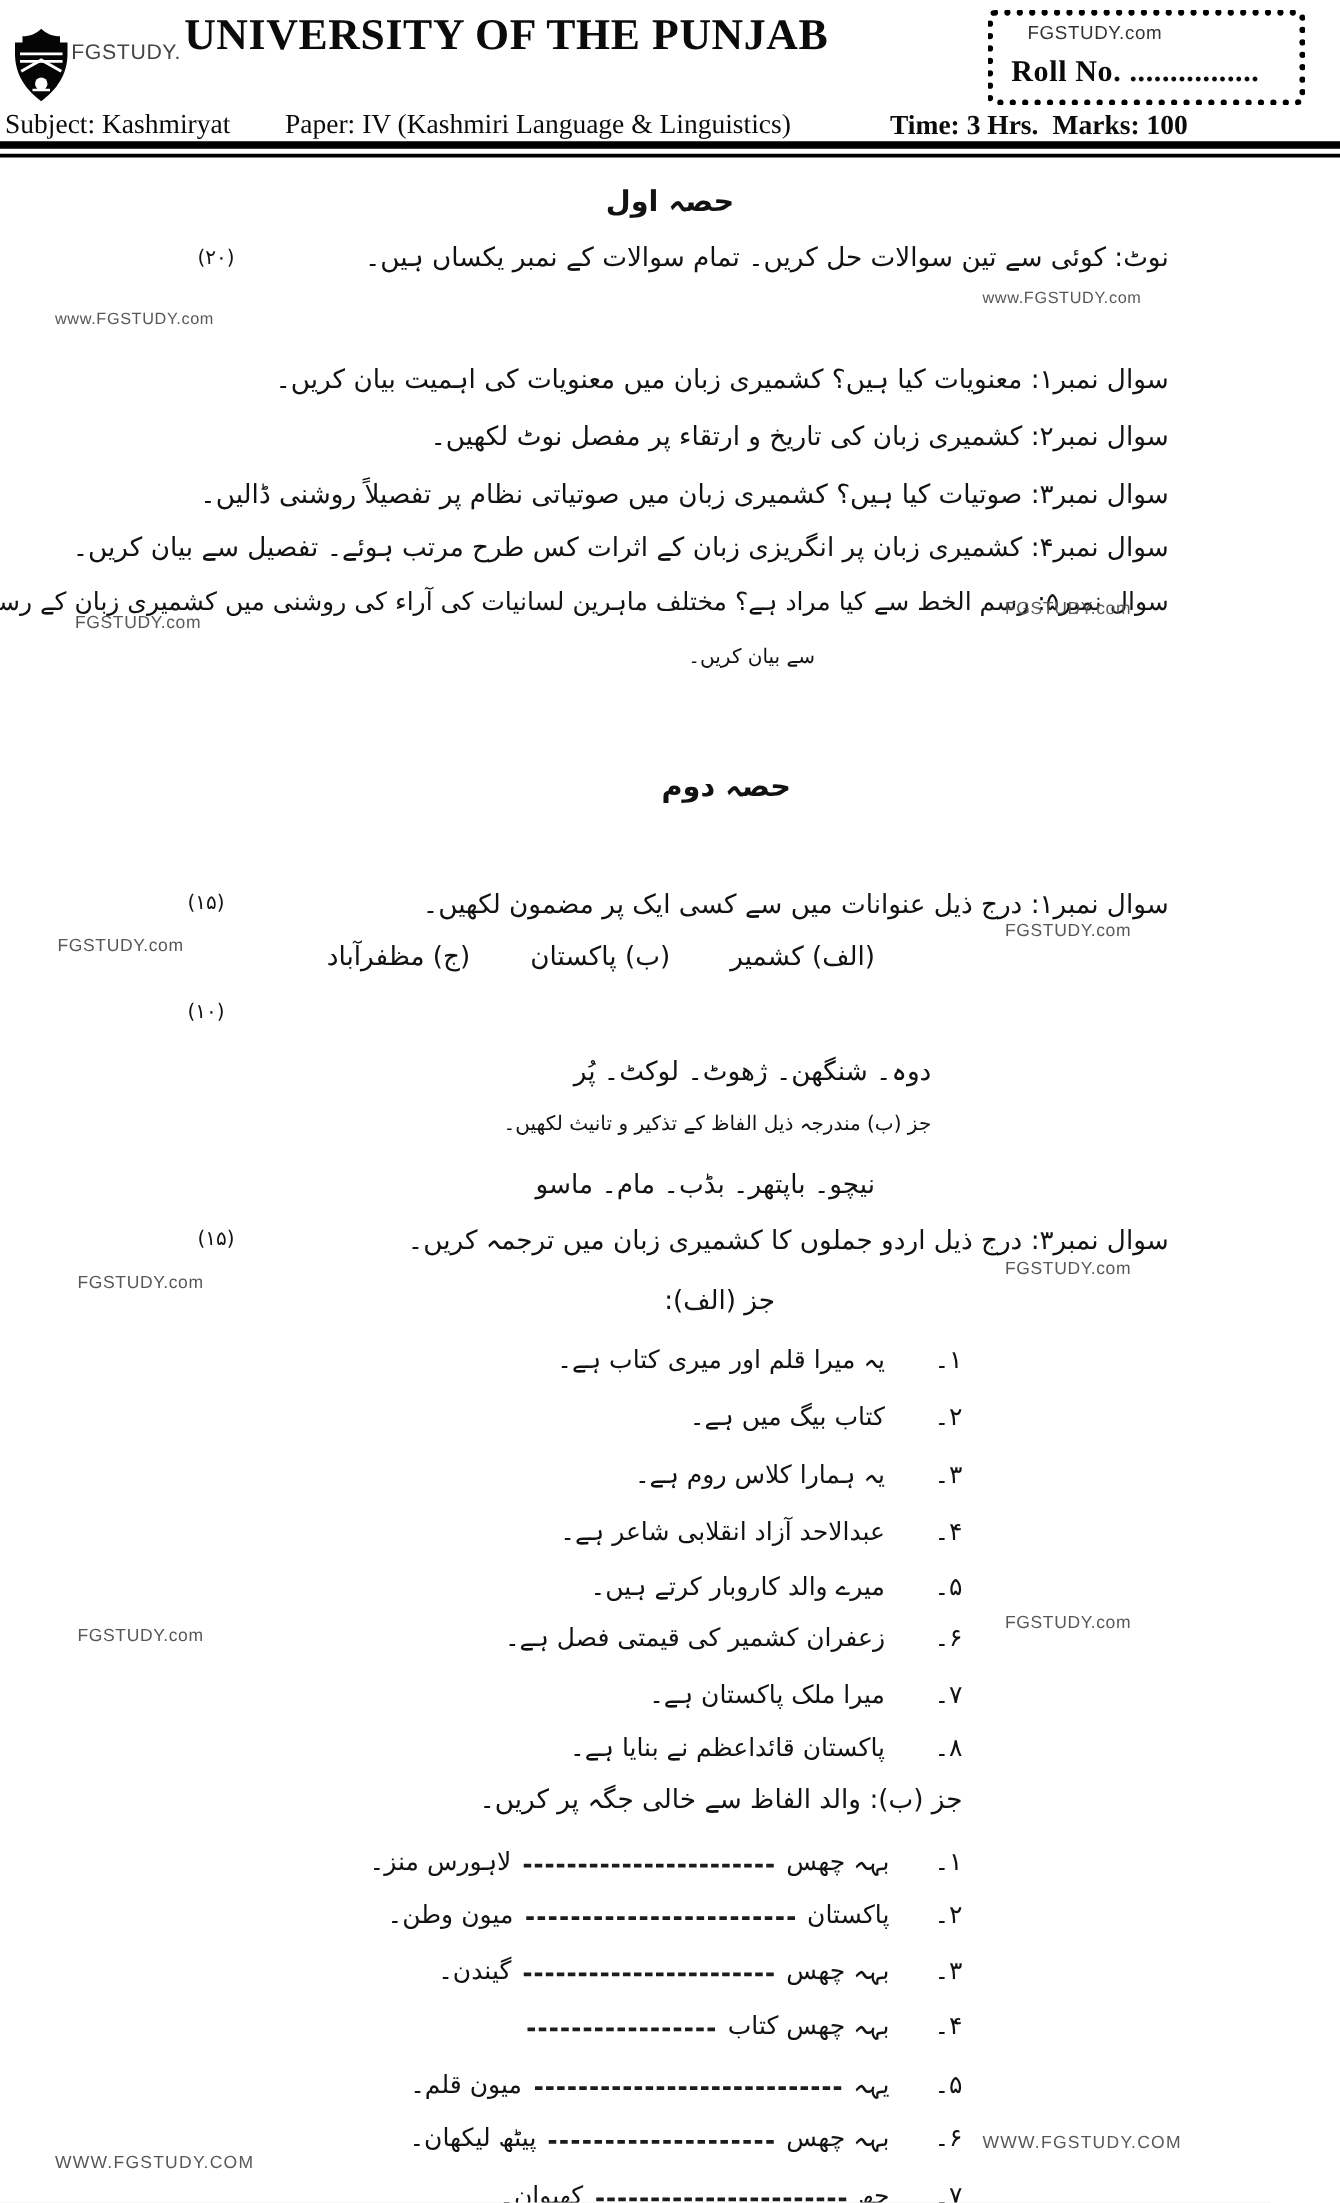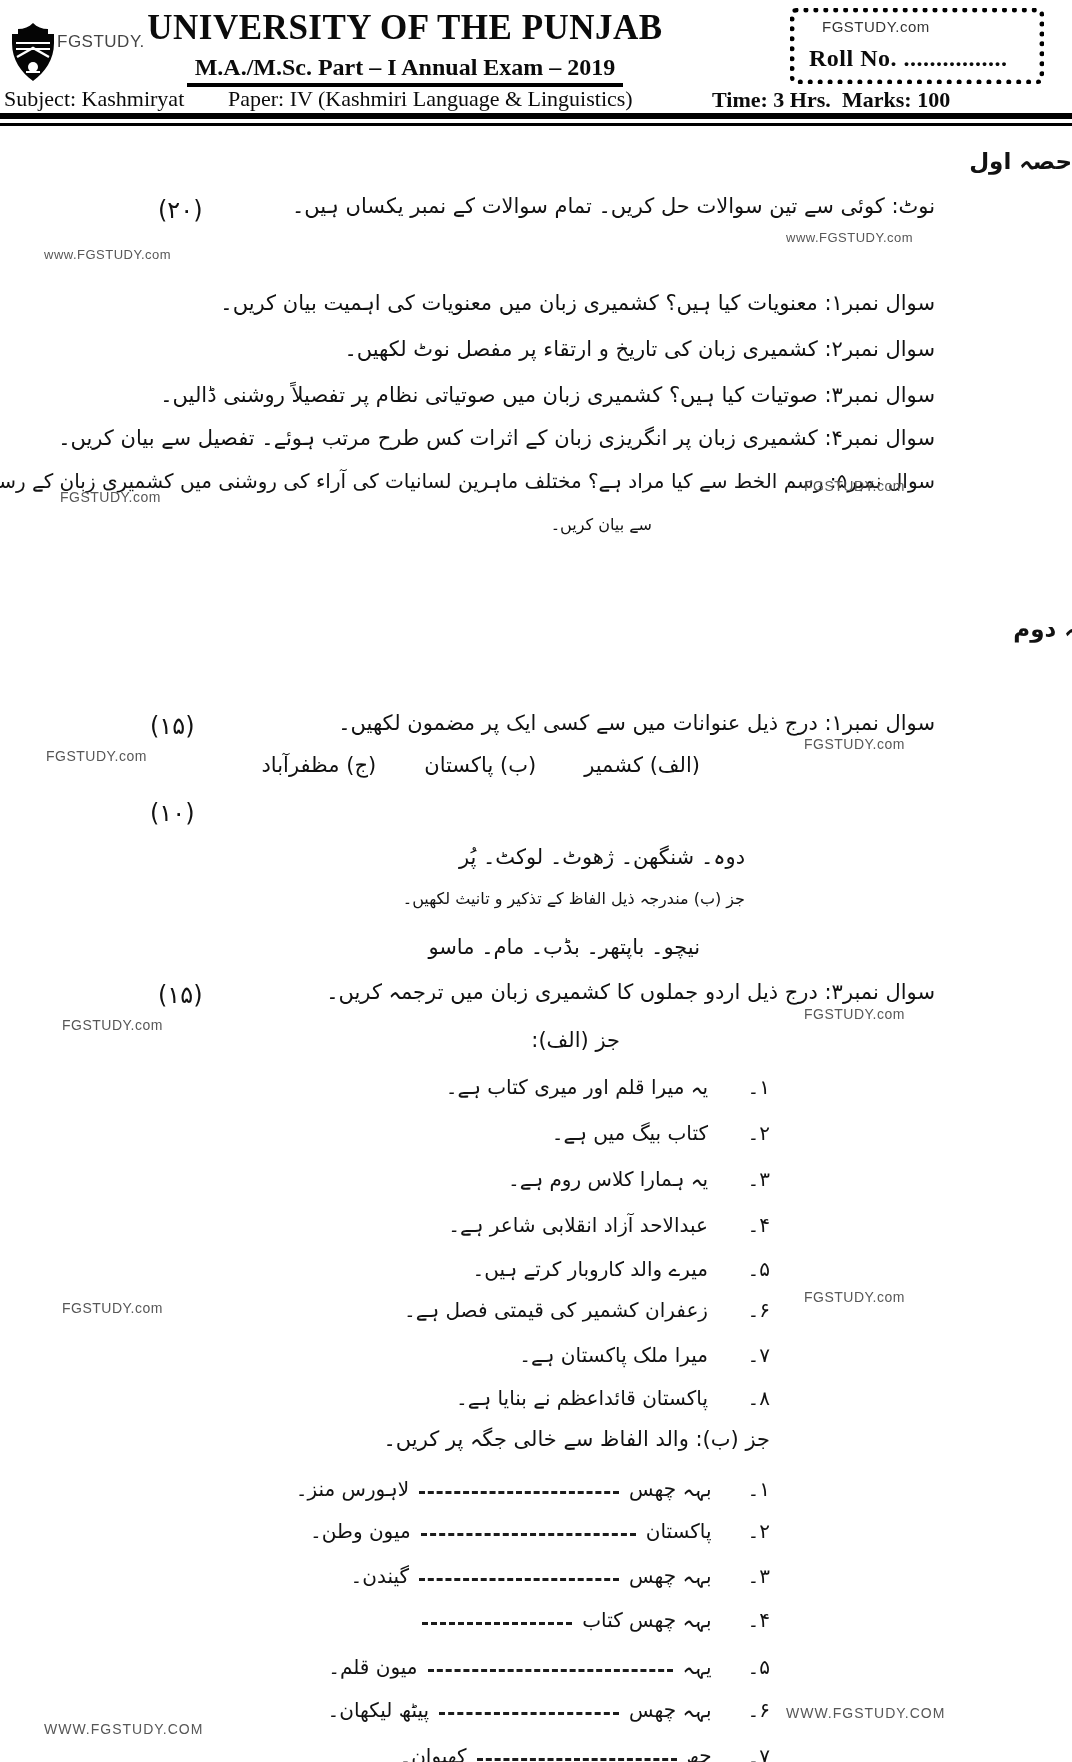--- a/index.html
+++ b/index.html
@@ -16,24 +16,24 @@
   .exam-line{display:inline-block;font-weight:bold;font-size:24px;border-bottom:4px solid #000;padding:0 8px 2px}
   .subject{left:4px;top:86px;font-size:22px;font-weight:normal}
   .paper{left:228px;top:86px;font-size:22px;font-weight:normal}
   .time{left:712px;top:87px;font-size:22px;font-weight:bold}
   .tmarks{left:842px;top:87px;font-size:22px;font-weight:bold}
   .rollbox{left:790px;top:8px;width:254px;height:76px;border:5px dotted #000;border-radius:6px}
   .rolltext{position:absolute;left:14px;top:32px;font-size:24px;font-weight:bold;letter-spacing:.5px;white-space:nowrap}
   .rule{left:0;top:113px;width:1072px;height:13px;border-top:6px solid #000;border-bottom:3px solid #000}
 
   
-  .h-part{left:0;top:148px;width:1072px;font-size:23px;font-weight:bold}
+  .h-part{left:0;top:148px;width:1072px;text-align:center;font-size:23px;font-weight:bold}
   .h-part2{top:616px;transform:translateX(45px)}
   .note{right:137px;top:194px;font-size:21px}
-  .mk{position:absolute;font-family:"DejaVu Sans","Liberation Sans",sans-serif;font-size:24px;color:#121212}
+  .mk{position:absolute;font-family:"DejaVu Sans","Liberation Sans",sans-serif;font-size:16px;color:#121212}
   .mk-note{left:158px;top:196px}
   .mk-q1{left:150px;top:712px}
   .mk-q2{left:150px;top:799px}
   .mk-q3{left:158px;top:981px}
 
   
   .p1-questions,.sentences,.blanks,.wms{display:contents}
   .p1q{position:absolute;right:137px;font-size:21px}
   .p1q:nth-child(1){top:291px}
   .p1q:nth-child(2){top:337px}
@@ -108,23 +108,20 @@
     <svg viewBox="0 0 50 60" width="50" height="60">
       <path d="M25 1 C21 5 16 7 10 7 L10 12 4 12 4 21 C4 38 13 50 25 59 C37 50 46 38 46 21 L46 12 40 12 40 7 C34 7 29 5 25 1 Z" fill="#050505"></path>
       <path d="M8 21 H42" stroke="#fff" stroke-width="2.2"></path>
       <path d="M8 27 H42" stroke="#fff" stroke-width="2.2"></path>
       <path d="M9 35 L25 26 L41 35" stroke="#fff" stroke-width="2.4" fill="none"></path>
       <circle cx="25" cy="45" r="5" fill="#fff"></circle>
       <path d="M18 50 H32" stroke="#fff" stroke-width="2"></path>
     </svg>
   </div>
   <div class="abs univ-title">UNIVERSITY OF THE PUNJAB</div>
-  <div class="abs exam-wrap">
-    <span class="exam-line">M.A./M.Sc.  Part – I   Annual Exam – 2019</span>
-  </div>
   <div class="abs subject">Subject: Kashmiryat</div>
   <div class="abs paper">Paper: IV (Kashmiri Language &amp; Linguistics)</div>
   <div class="abs rollbox">
     <span class="rolltext">Roll No. ................</span>
   </div>
   <div class="abs time">Time: 3 Hrs.</div>
   <div class="abs tmarks">Marks: 100</div>
   <div class="abs rule"></div>
 
   

